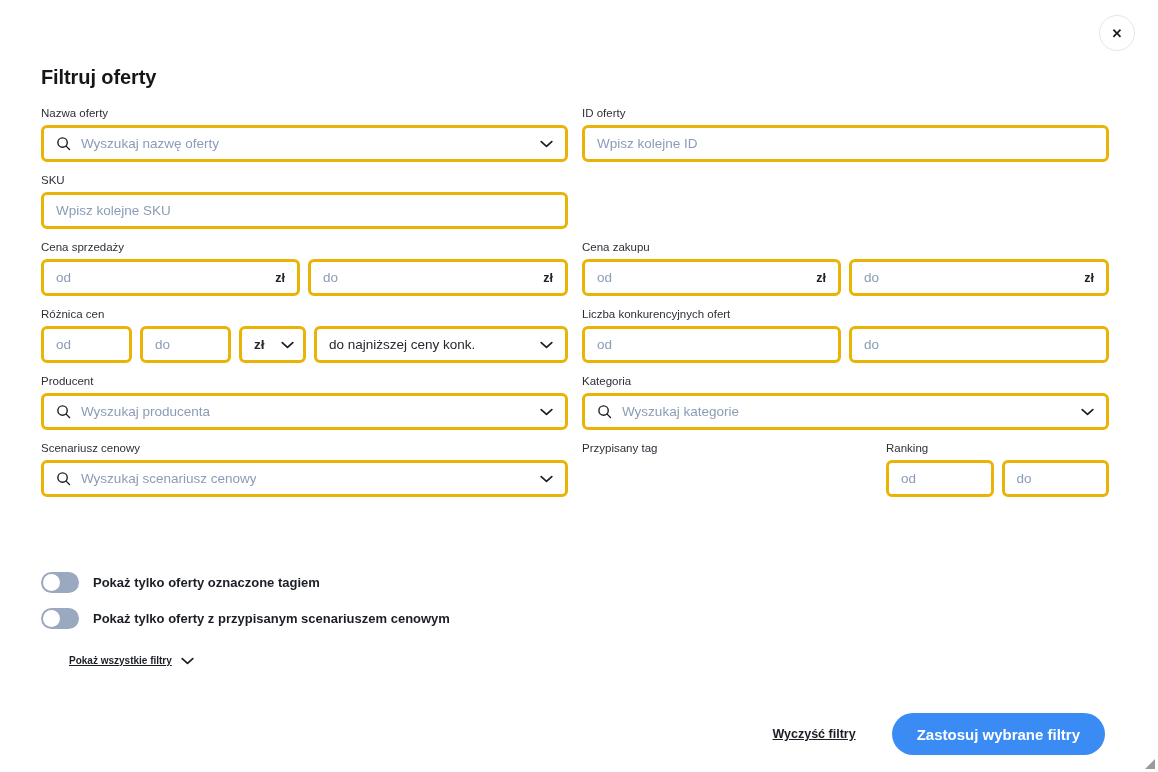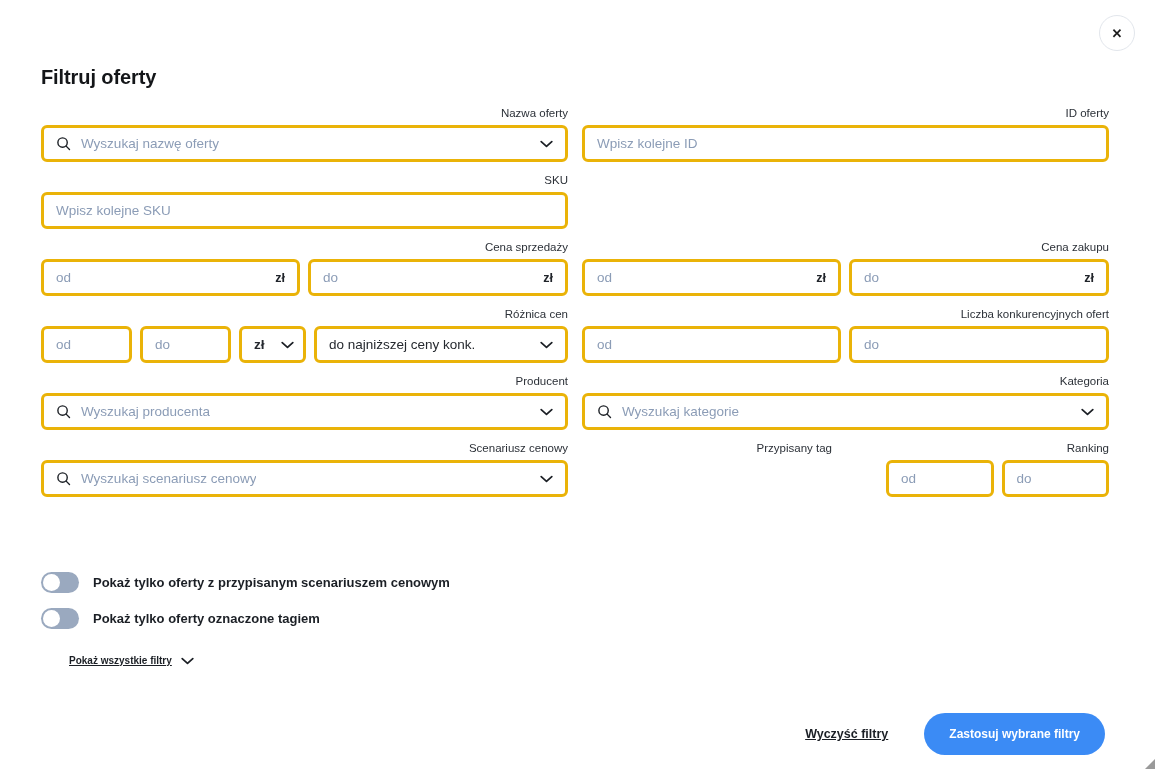--- a/index.html
+++ b/index.html
@@ -33,21 +33,20 @@
     left: 41px; top: 66px;
     font-size: 20px; font-weight: 700; color: #141619;
     letter-spacing: -0.1px;
     margin: 0;
   }
 
   .form {
     position: absolute;
     left: 41px; top: 106px;
     width: 1065px;
-    text-align: right;
   }
   .row {
     display: flex;
     gap: 14px;
     margin-bottom: 11px;
   }
   .col { width: 527px; flex: 0 0 527px; }
   .label {
     font-size: 11.5px;
     color: #2c3138;
@@ -151,21 +150,21 @@
     background: none; border: 0; padding: 0;
     font-family: inherit;
   }
   .apply-btn {
     background: #3b8bf5;
     color: #ffffff;
     border: 0;
     border-radius: 22px;
     height: 42px;
     padding: 0 25px;
-    font-size: 12px; font-weight: 700;
+    font-size: 15px; font-weight: 700;
     cursor: pointer;
     font-family: inherit;
     text-align: right;
   }
   .resize-handle {
     position: absolute;
     right: 2px; bottom: 2px;
     width: 12px; height: 12px;
     cursor: nwse-resize;
   }
@@ -373,27 +372,27 @@
       </div>
     </div>
 
   </div>
 
   <div class="toggles">
     <div class="toggle-row">
       <span class="switch">
           <span class="knob"></span>
         </span>
-      <span class="toggle-label">Pokaż tylko oferty z przypisanym scenariuszem cenowym</span>
+      <span class="toggle-label">Pokaż tylko oferty oznaczone tagiem</span>
     </div>
     <div class="toggle-row">
       <span class="switch">
           <span class="knob"></span>
         </span>
-      <span class="toggle-label">Pokaż tylko oferty oznaczone tagiem</span>
+      <span class="toggle-label">Pokaż tylko oferty z przypisanym scenariuszem cenowym</span>
     </div>
   </div>
 
   <div class="show-all">
     <span class="txt">Pokaż wszystkie filtry</span>
     <span class="chev2">
       <svg width="13" height="8" viewBox="0 0 13 8" fill="none">
           <path d="M1.2 1.6 L6.5 6.4 L11.8 1.6" stroke="#1b1f25" stroke-width="1.7" stroke-linecap="round" stroke-linejoin="round"></path>
         </svg>
     </span>

